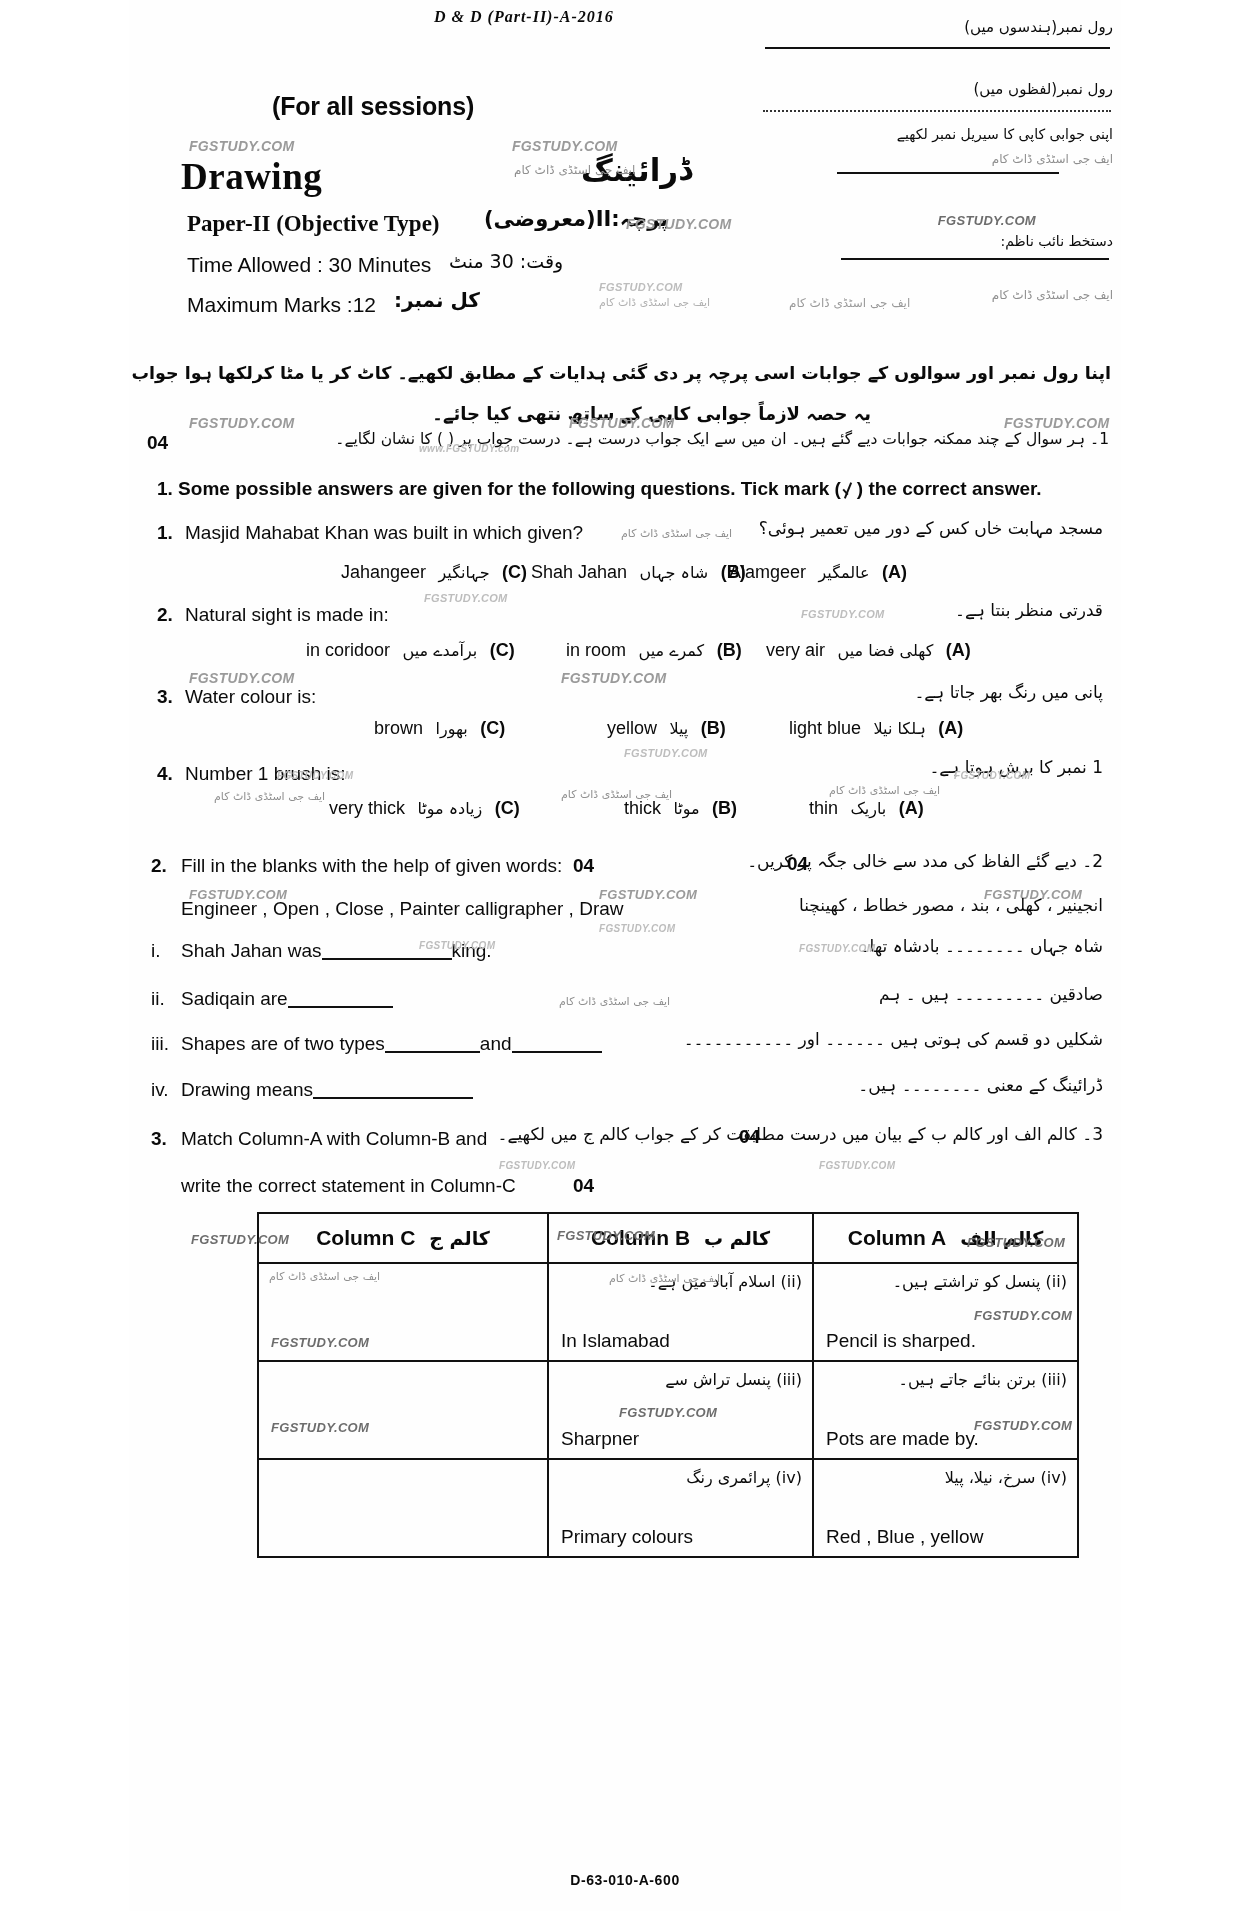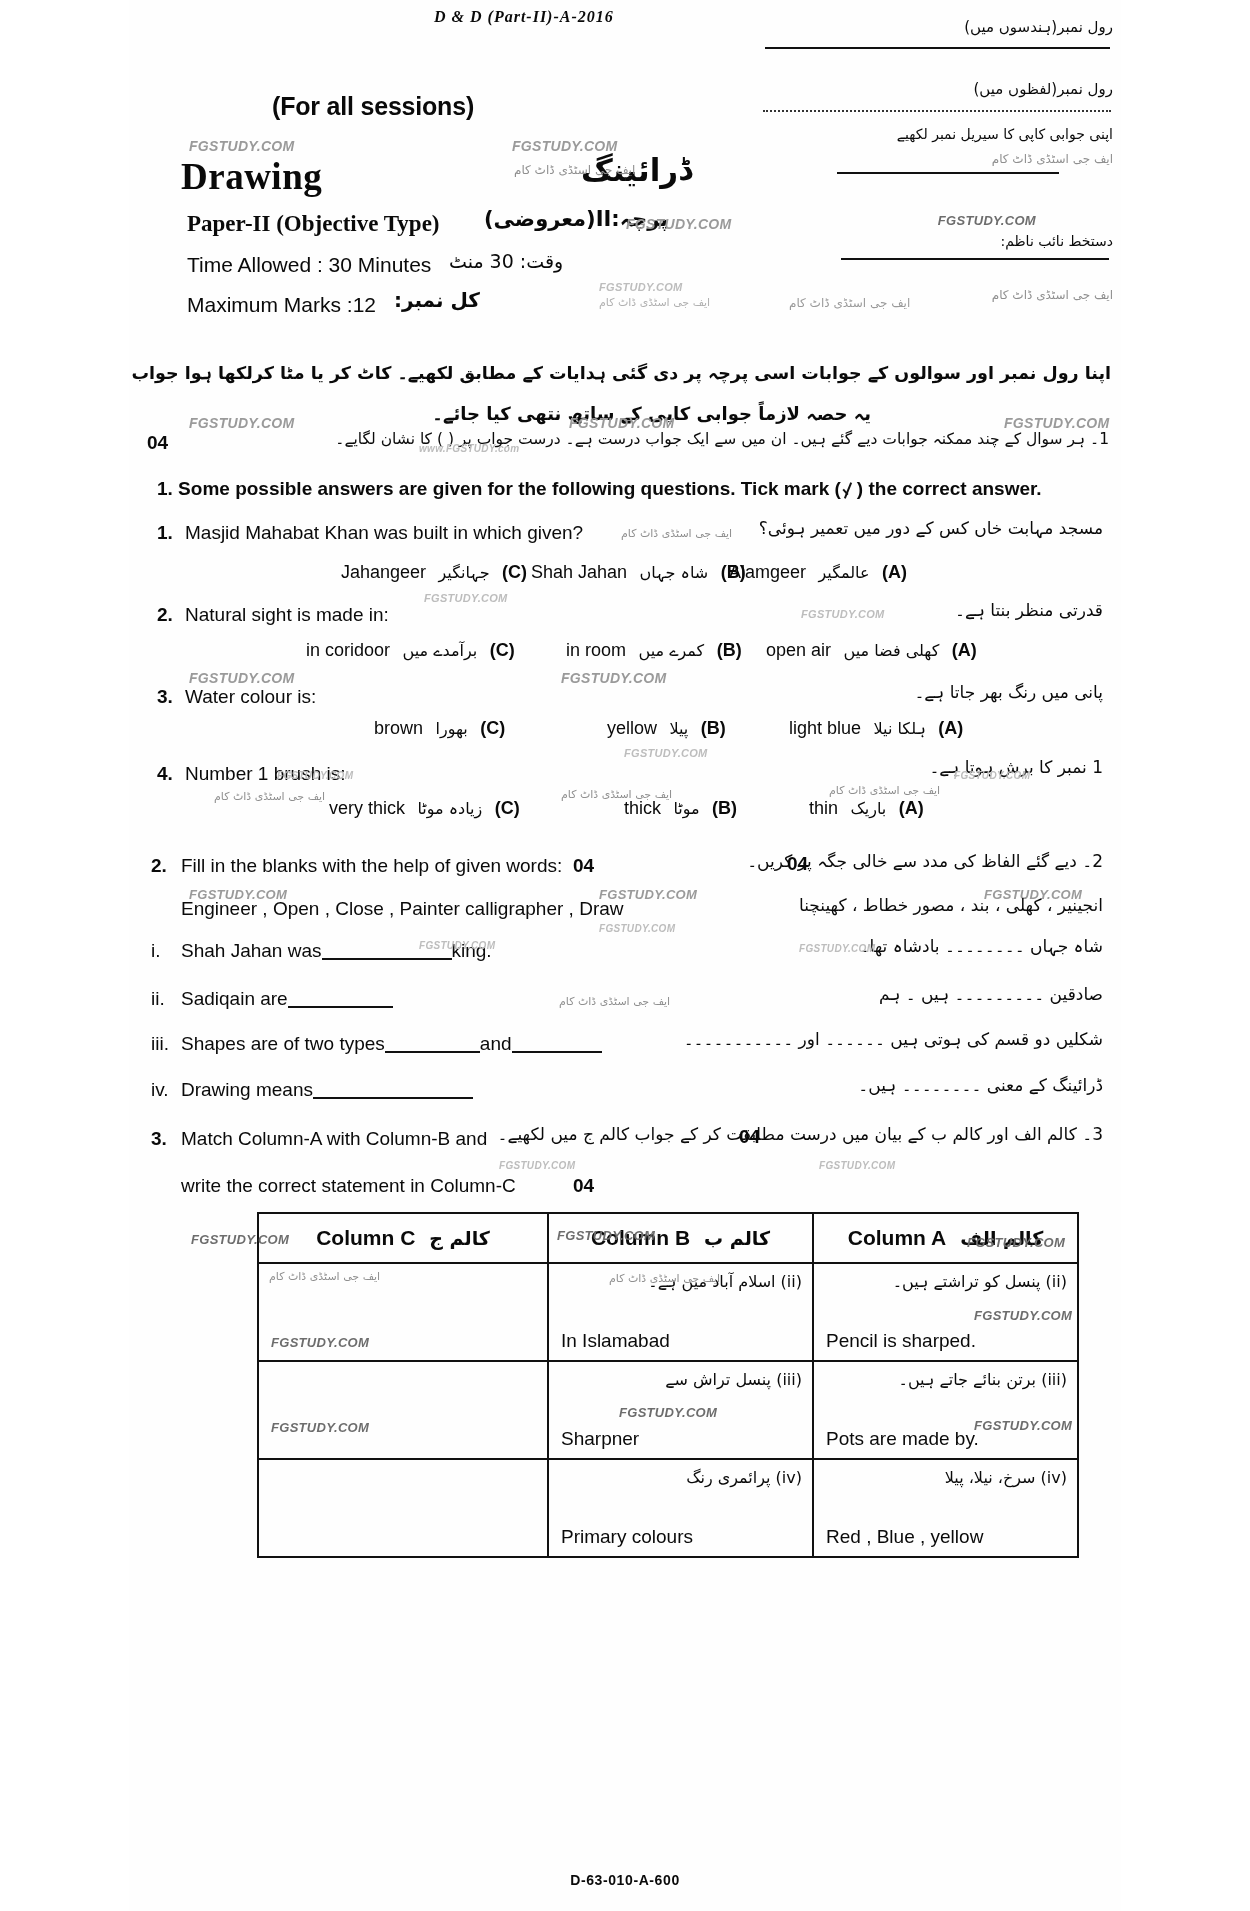--- a/index.html
+++ b/index.html
@@ -282,21 +282,21 @@
     <span class="opt-lbl">(C)</span>
   </div>
   <div class="wm faint" style="left:295px; top:592px; font-size:11px;">FGSTUDY.COM</div>
 
   <div class="abs qnum-en" style="left:28px; top:604px;">2.</div>
   <div class="abs q-en" style="left:56px; top:604px;">Natural sight is made in:</div>
   <div class="abs q-ur" style="right:18px; top:600px;">قدرتی منظر بنتا ہے۔</div>
   <div class="wm faint" style="left:672px; top:608px; font-size:11px;">FGSTUDY.COM</div>
 
   <div class="abs" style="left:637px; top:640px;">
-    <span class="opt-en">open air</span>
+    <span class="opt-en">very air</span>
     <span class="opt-ur" style="margin:0 8px;">کھلی فضا میں</span>
     <span class="opt-lbl">(A)</span>
   </div>
   <div class="abs" style="left:437px; top:640px;">
     <span class="opt-en">in room</span>
     <span class="opt-ur" style="margin:0 8px;">کمرے میں</span>
     <span class="opt-lbl">(B)</span>
   </div>
   <div class="abs" style="left:177px; top:640px;">
     <span class="opt-en">in coridoor</span>

